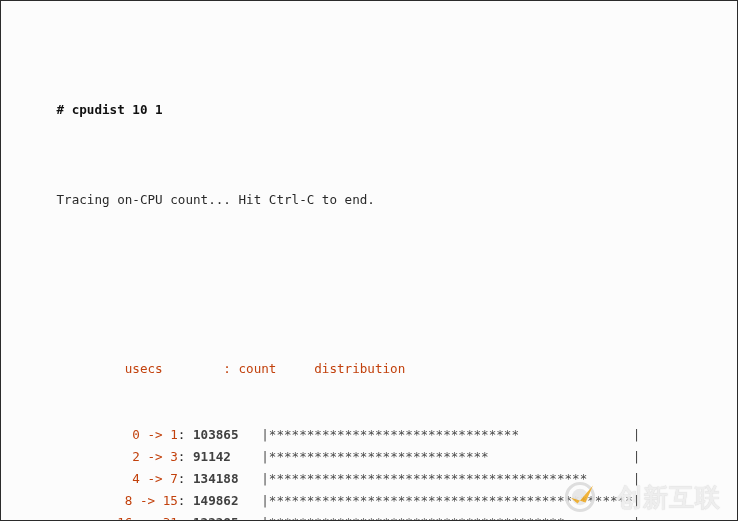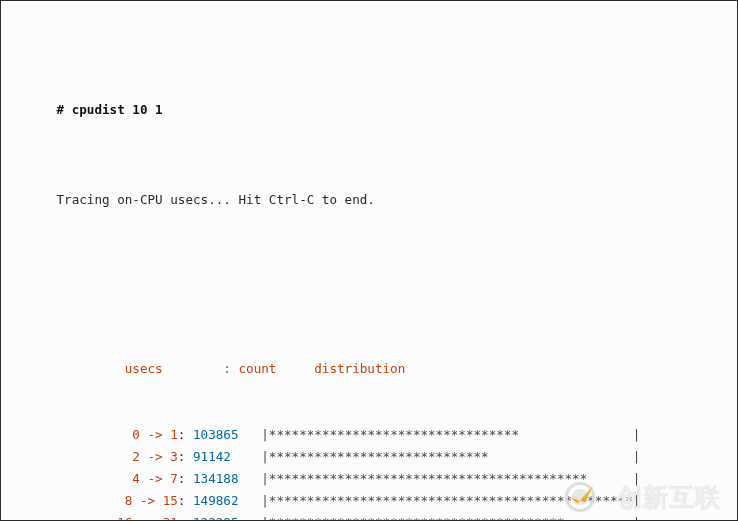--- a/index.html
+++ b/index.html
@@ -48,21 +48,21 @@
     line-height: 24px;
   }
   .line.blank {
     height: 14px;
   }
   .line.header {
     color: #c2410c;
   }
   .seg { white-space: pre; }
   .seg.bar { color: #4a4a4a; }
-  .seg.count { color: #0369a1; }
+  .seg.count { color: #404040; font-weight: bold; }
   .seg.range { color: #c2410c; }
 
   
   #watermark {
     position: absolute;
     right: 16px;
     bottom: 6px;
     display: flex;
     align-items: center;
     gap: 20px;
@@ -90,21 +90,21 @@
 
 <div id="screen">
 
   <div id="terminal">
 
     <div class="line cmd">
       <span class="seg"># cpudist 10 1</span>
     </div>
 
     <div class="line status">
-      <span class="seg">Tracing on-CPU usecs... Hit Ctrl-C to end.</span>
+      <span class="seg">Tracing on-CPU count... Hit Ctrl-C to end.</span>
     </div>
 
     <div class="line blank"></div>
 
     <div class="line header">
       <span class="seg">         usecs        : count     distribution</span>
     </div>
 
     <div id="hist-rows"><div class="line"><span class="seg range">                0 -&gt; 1</span><span class="seg">: </span><span class="seg count">103865   </span><span class="seg bar">|*********************************               |</span></div><div class="line"><span class="seg range">                2 -&gt; 3</span><span class="seg">: </span><span class="seg count">91142    </span><span class="seg bar">|*****************************                   |</span></div><div class="line"><span class="seg range">                4 -&gt; 7</span><span class="seg">: </span><span class="seg count">134188   </span><span class="seg bar">|******************************************      |</span></div><div class="line"><span class="seg range">               8 -&gt; 15</span><span class="seg">: </span><span class="seg count">149862   </span><span class="seg bar">|************************************************|</span></div><div class="line"><span class="seg range">              16 -&gt; 31</span><span class="seg">: </span><span class="seg count">122285   </span><span class="seg bar">|***************************************         |</span></div></div>
 

